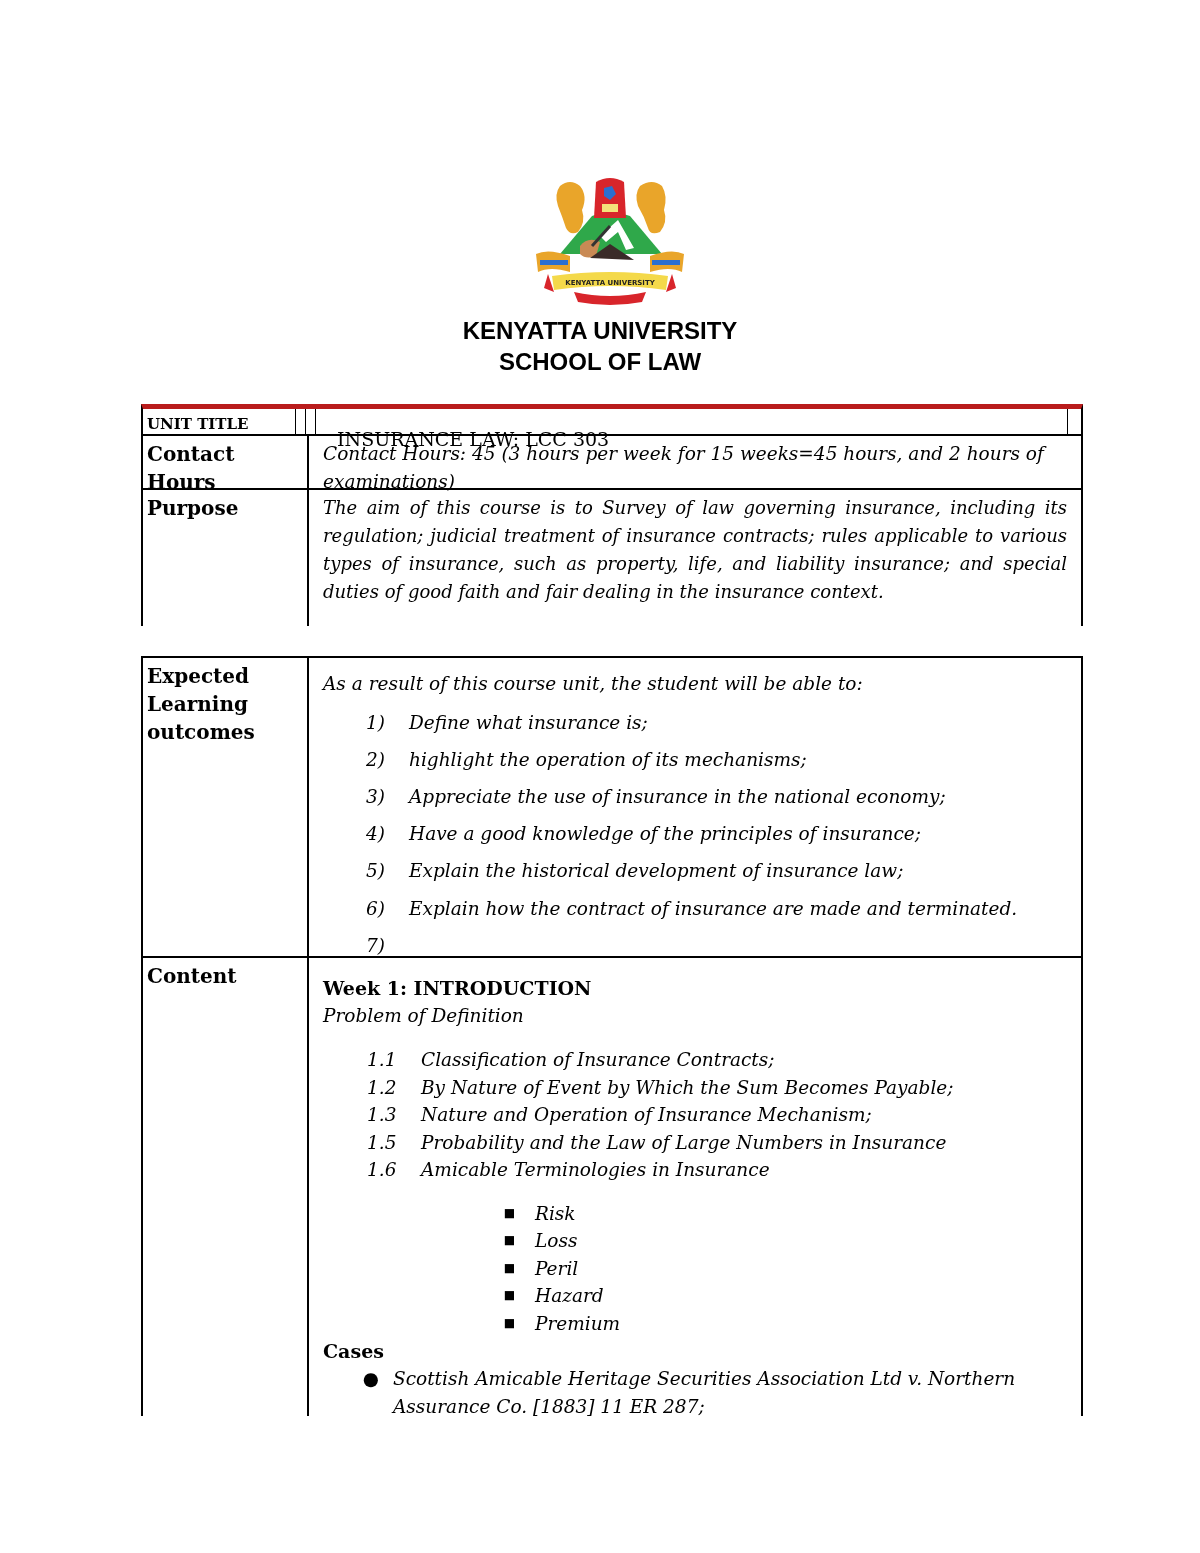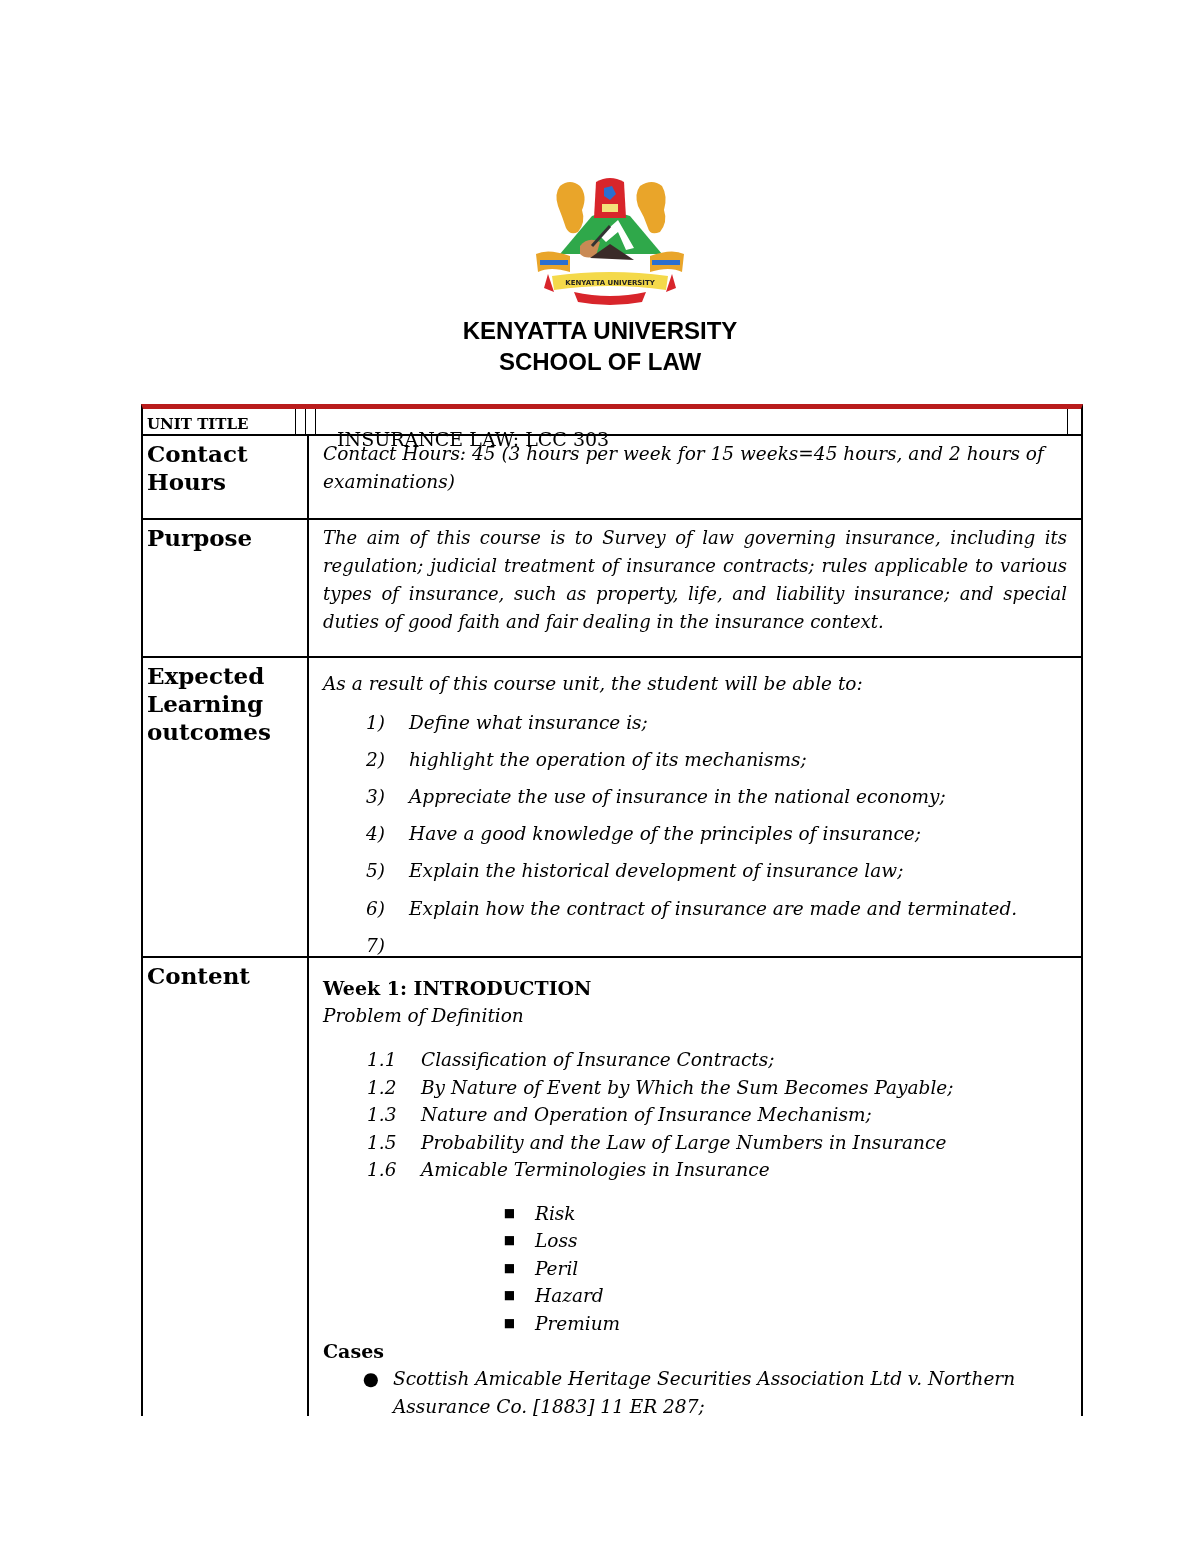--- a/index.html
+++ b/index.html
@@ -45,21 +45,21 @@
     .label-cell {
       position: absolute;
       left: 0;
       top: 0;
       width: 166px;
       height: 100%;
       box-sizing: border-box;
       border-right: 2px solid #000;
       padding: 4px 4px;
       font-weight: bold;
-      font-size: 23px;
+      font-size: 20px;
       line-height: 28px;
       font-family: "DejaVu Serif", serif;
     }
     .value-cell {
       position: absolute;
       left: 166px;
       top: 0;
       right: 0;
       height: 100%;
       padding: 4px 14px 4px 14px;
@@ -89,21 +89,21 @@
     }
     .row-unit .value-cell {
       font-style: normal;
       font-weight: normal;
       font-size: 19px;
       line-height: 26px;
       padding-top: 17px;
       left: 180px;
     }
     .row-contact { top: 434px; height: 84px; }
-    .row-purpose { top: 518px; height: 138px; }
+    .row-purpose { top: 488px; height: 138px; }
     .row-purpose .value-cell {
       text-align: justify;
       font-size: 18px;
       padding-top: 4px;
     }
     .row-outcomes { top: 656px; height: 300px; }
     .row-content { top: 956px; height: 460px; border-bottom: none; }
     .row-content .label-cell { border-right: 2px solid #000; }
 
     .intro-line { margin-top: 8px; margin-bottom: 6px; }

